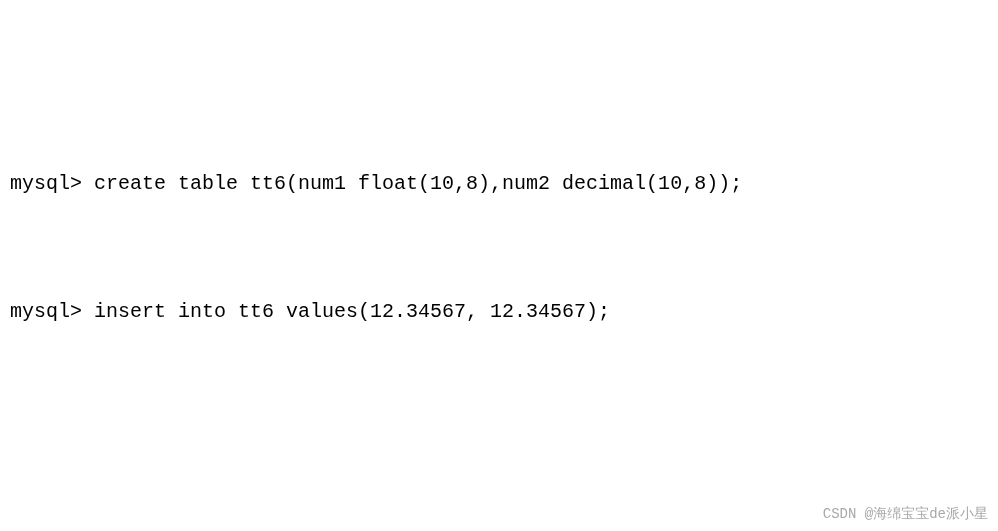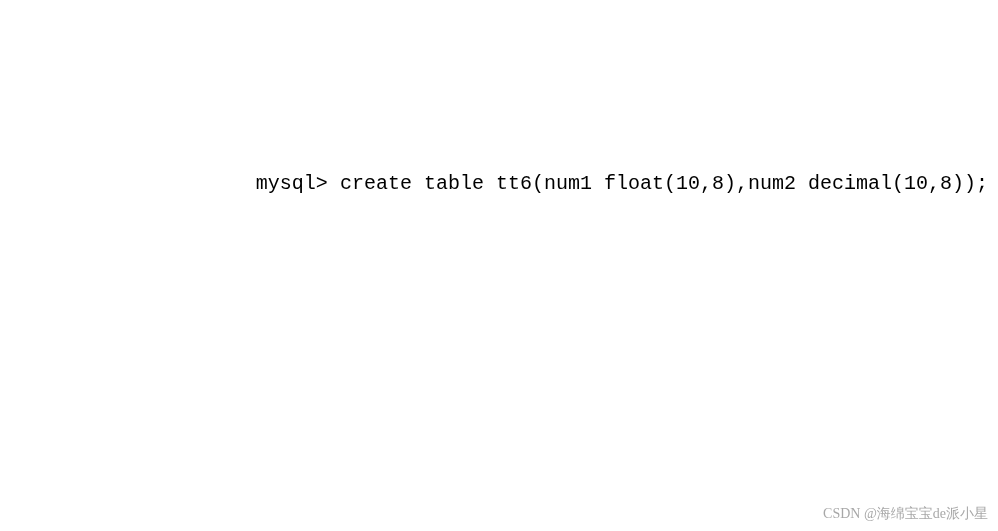--- a/index.html
+++ b/index.html
@@ -14,40 +14,40 @@
       line-height: 1.6;
       color: #000000;
       padding: 8px 10px;
       width: 998px;
       height: 531px;
       position: relative;
       white-space: pre;
     }
     .line {
       display: block;
-      text-align: right;
     }
     .watermark {
       position: absolute;
       bottom: 6px;
       right: 10px;
-      font-family: Liberation Serif, serif;
+      font-family: Liberation Mono, monospace;
       font-size: 14px;
       color: rgba(120, 120, 120, 0.65);
       white-space: nowrap;
     }
   </style>
 </head>
 <body>
 
 
 
 <div class="terminal">
 <span class="line"><span>mysql&gt;</span> <span>create table tt6(num1 float(10,8),num2 decimal(10,8));</span></span>
 <span class="line"> </span>
+<span class="line"><span>mysql&gt;</span> <span>insert into tt6 values(12.34567, 12.34567);</span></span>
 <span class="line"> </span>
 
 
 
 
 
 
 
 
 

